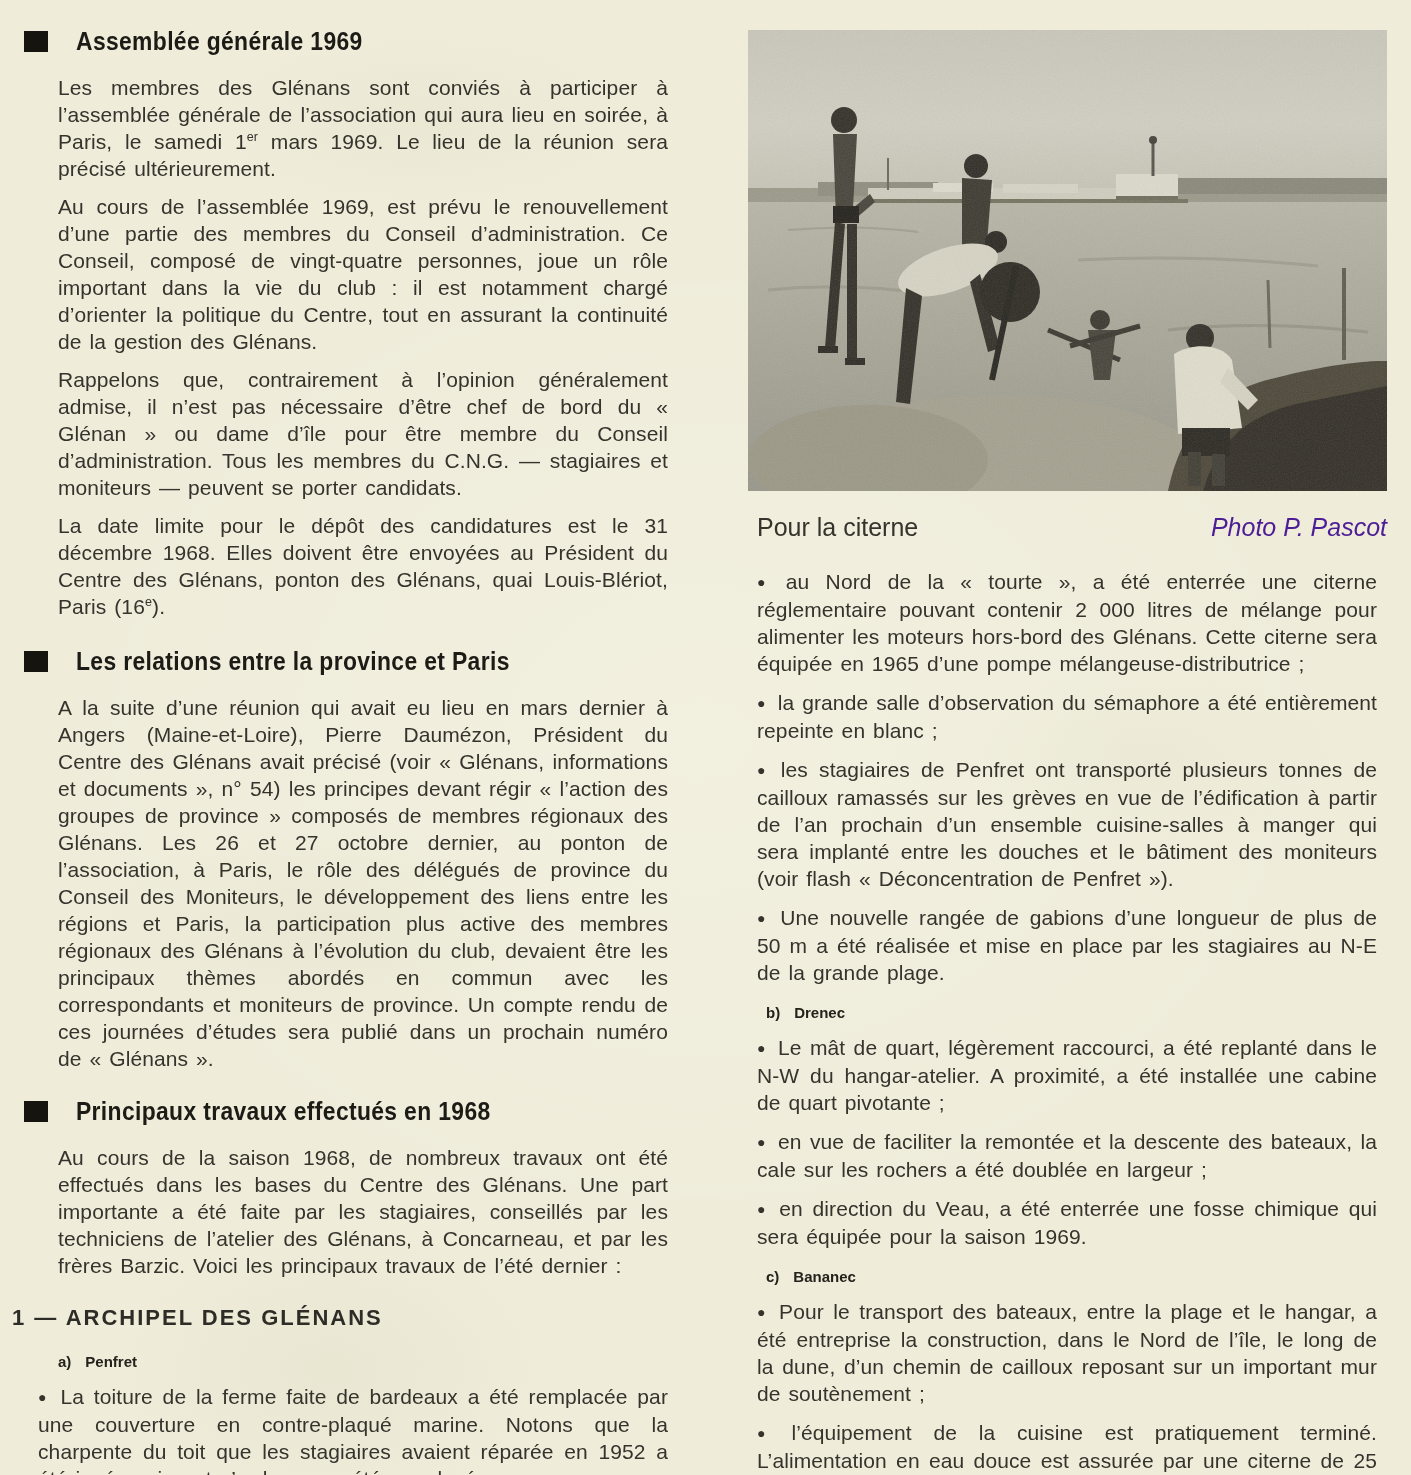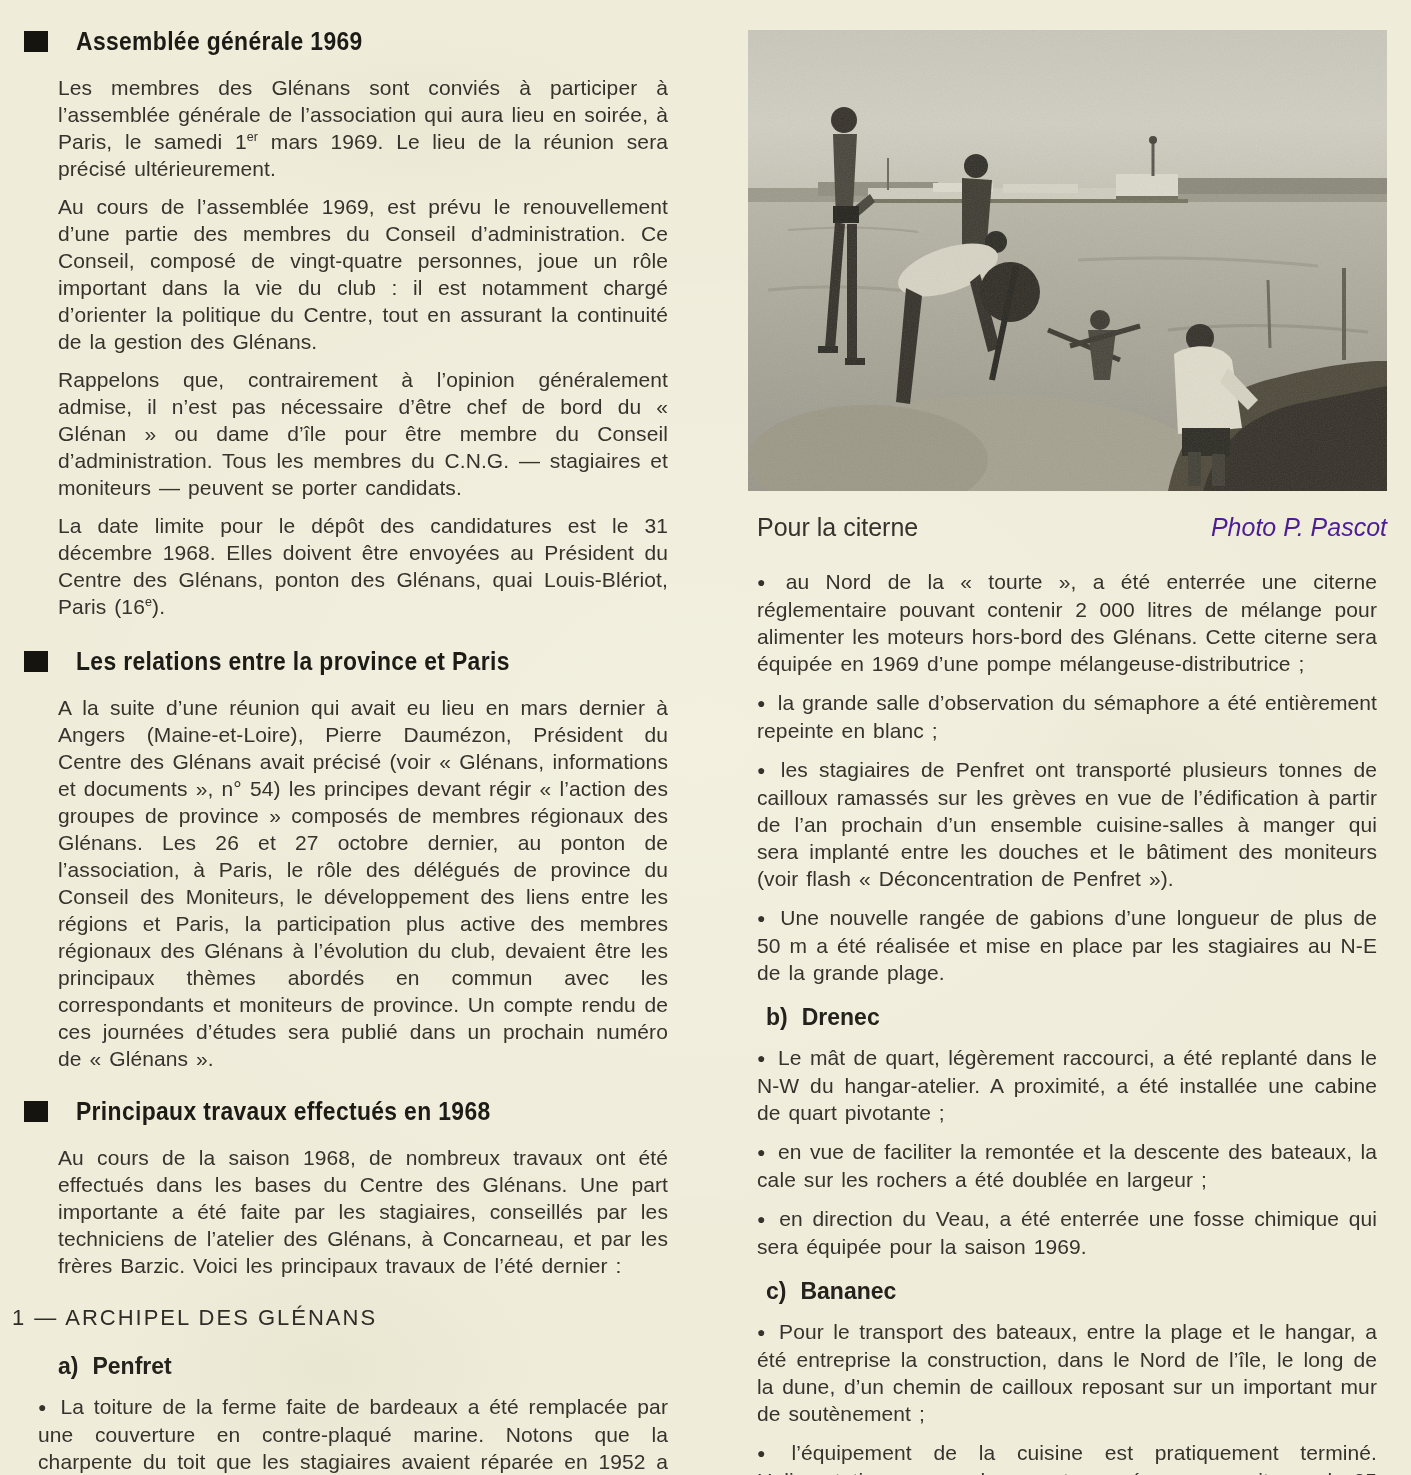--- a/index.html
+++ b/index.html
@@ -35,24 +35,24 @@
   .sq{width:24px;height:21px;background:#15140f;flex:none;}
   .heading-row h2{
     font-size:26px;font-weight:bold;margin:0;color:#1c1b16;
     transform:scaleX(.88);transform-origin:left center;
     letter-spacing:.4px;white-space:nowrap;
   }
   .sect2{margin-top:26px;}
   .sect3{margin-top:24px;}
 
   .part-title{
-    font-size:22px;font-weight:normal;letter-spacing:2px;
+    font-size:22px;font-weight:bold;letter-spacing:2px;
     margin:26px 0 0 0;color:#2e2c26;
   }
-  .subhead{font-size:23px;font-weight:bold;margin:22px 0 13px 46px;color:#24221c;}
+  .subhead{font-size:15px;font-weight:bold;margin:22px 0 13px 46px;color:#24221c;}
   .subhead .sh-label{margin-right:14px;}
   .col-right .subhead{margin-left:9px;}
 
   .dot{font-size:14px;margin-right:12px;vertical-align:2px;}
 
   sup{font-size:60%;line-height:0;}
 
   figure.photo{margin:0;width:639px;height:461px;}
   .caption-row{
     display:flex;justify-content:space-between;align-items:baseline;
@@ -192,21 +192,21 @@
         <rect width="639" height="461" filter="url(#grain)" opacity="0.16"></rect>
       </svg>
     </figure>
 
     <div class="caption-row">
       <span class="cap-left">Pour la citerne</span>
       <span class="cap-right">Photo P. Pascot</span>
     </div>
 
     <div class="rtext">
-      <p class="body"><span class="dot">●</span><span>au Nord de la « tourte », a été enterrée une citerne réglementaire pouvant contenir 2 000 litres de mélange pour alimenter les moteurs hors-bord des Glénans. Cette citerne sera équipée en 1969 d’une pompe mélangeuse-distributrice ;</span></p>
+      <p class="body"><span class="dot">●</span><span>au Nord de la « tourte », a été enterrée une citerne réglementaire pouvant contenir 2 000 litres de mélange pour alimenter les moteurs hors-bord des Glénans. Cette citerne sera équipée en 1965 d’une pompe mélangeuse-distributrice ;</span></p>
       <p class="body"><span class="dot">●</span><span>la grande salle d’observation du sémaphore a été entièrement repeinte en blanc ;</span></p>
       <p class="body"><span class="dot">●</span><span>les stagiaires de Penfret ont transporté plusieurs tonnes de cailloux ramassés sur les grèves en vue de l’édification à partir de l’an prochain d’un ensemble cuisine-salles à manger qui sera implanté entre les douches et le bâtiment des moniteurs (voir flash « Déconcentration de Penfret »).</span></p>
       <p class="body"><span class="dot">●</span><span>Une nouvelle rangée de gabions d’une longueur de plus de 50 m a été réalisée et mise en place par les stagiaires au N-E de la grande plage.</span></p>
 
       <h4 class="subhead"><span class="sh-label">b)</span><span>Drenec</span></h4>
 
       <p class="body"><span class="dot">●</span><span>Le mât de quart, légèrement raccourci, a été replanté dans le N-W du hangar-atelier. A proximité, a été installée une cabine de quart pivotante ;</span></p>
       <p class="body"><span class="dot">●</span><span>en vue de faciliter la remontée et la descente des bateaux, la cale sur les rochers a été doublée en largeur ;</span></p>
       <p class="body"><span class="dot">●</span><span>en direction du Veau, a été enterrée une fosse chimique qui sera équipée pour la saison 1969.</span></p>
 

